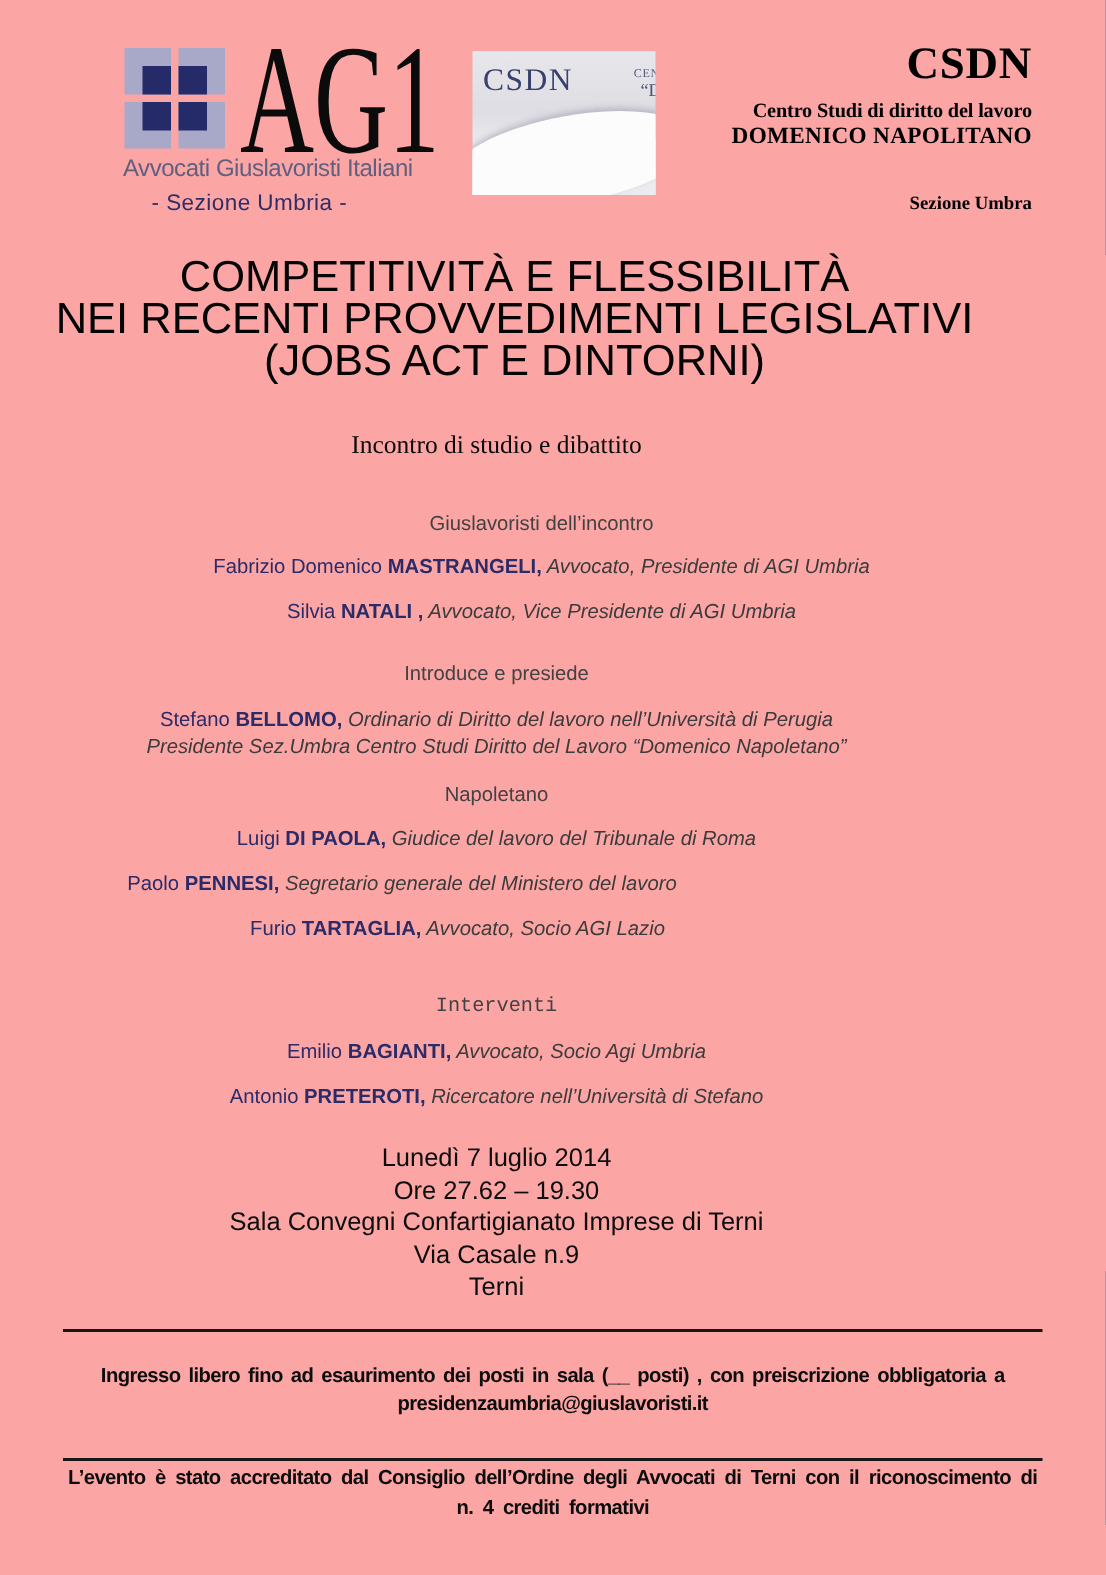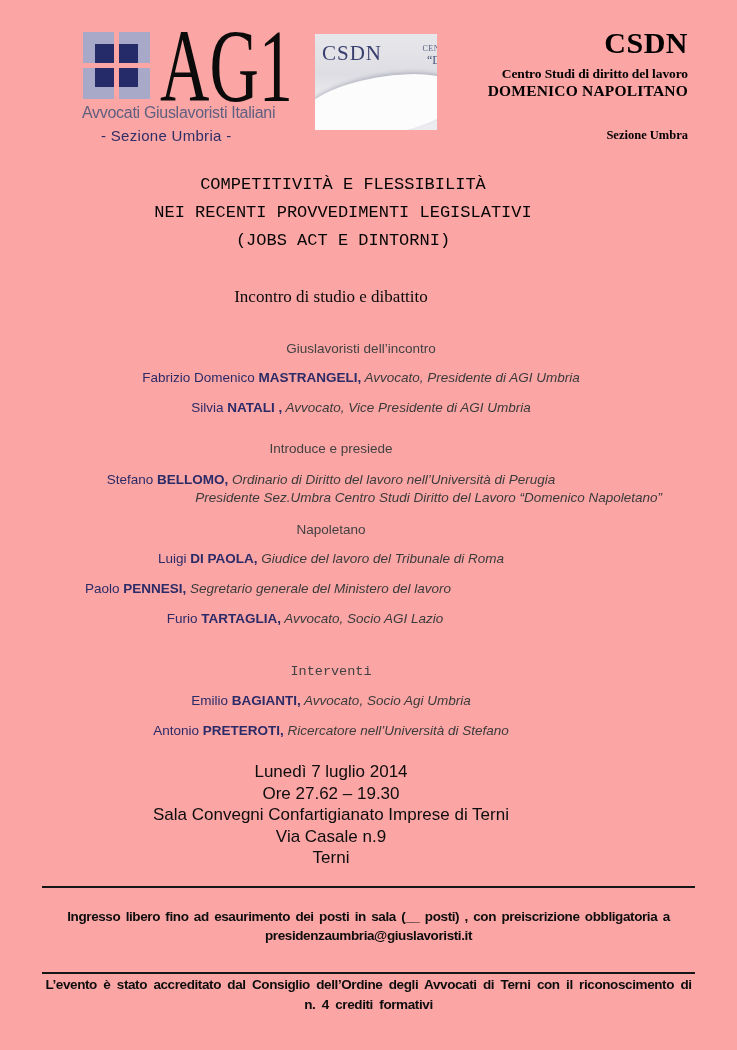--- a/index.html
+++ b/index.html
@@ -80,40 +80,40 @@
   }
   .csdn-acronym { font-size: 30px; line-height: 33px; letter-spacing: 0.5px; }
   .csdn-sub1 { font-size: 13.5px; line-height: 16px; margin-top: 7px; letter-spacing: -0.1px; }
   .csdn-sub2 { font-size: 15.5px; line-height: 18px; letter-spacing: 0.2px; }
   .csdn-sub3 { font-size: 12.5px; line-height: 15px; margin-top: 28px; }
 
   
   .main-column { width: 662px; margin-top: 171px; text-align: center; }
 
   .doc-title {
-    font-family: Liberation Mono, monospace;
-    font-size: 17px; line-height: 28px; color: #050505; margin-left: 24px;
+    font-family: Liberation Sans, sans-serif;
+    font-size: 29px; line-height: 28px; color: #050505; margin-left: 24px;
   }
   .doc-subtitle {
     margin-top: 32px;
     font-family: "Liberation Serif", "DejaVu Serif", serif;
     font-size: 17px; line-height: 20px; color: #0a0a0a;
   }
 
   .sec-h { font-size: 13.5px; line-height: 16px; color: #424242; }
   .h-presentazione { margin-top: 34px; }
   .h-introduce     { margin-top: 25px; }
   .h-partecipano   { margin-top: 15px; }
   .h-interventi    { margin-top: 37px; font-family: Liberation Mono, monospace; }
 
   .entry { margin-top: 14px; font-size: 13.5px; line-height: 16px; white-space: nowrap; }
   .entry.first { margin-top: 13px; }
   .entry .nm { color: #2b2b68; }
   .entry .sn { color: #2b2b68; font-weight: bold; }
-  .entry .rl { color: #3b3b3b; font-style: italic; text-align: right; }
+  .entry .rl { color: #3b3b3b; font-style: italic; }
   .entry.two-line { line-height: 18px; }
 
   .shift-presentazione { transform: translateX(30px); }
   .shift-paolo { transform: translateX(-63px); }
   .shift-furio { transform: translateX(-26px); }
 
   .venue-block { margin-top: 22px; font-size: 17px; line-height: 21.5px; color: #0d0d0d; }
 
   
   .rule { width: 653px; margin-left: 42px; border-top: 2px solid #161616; height: 0; }

